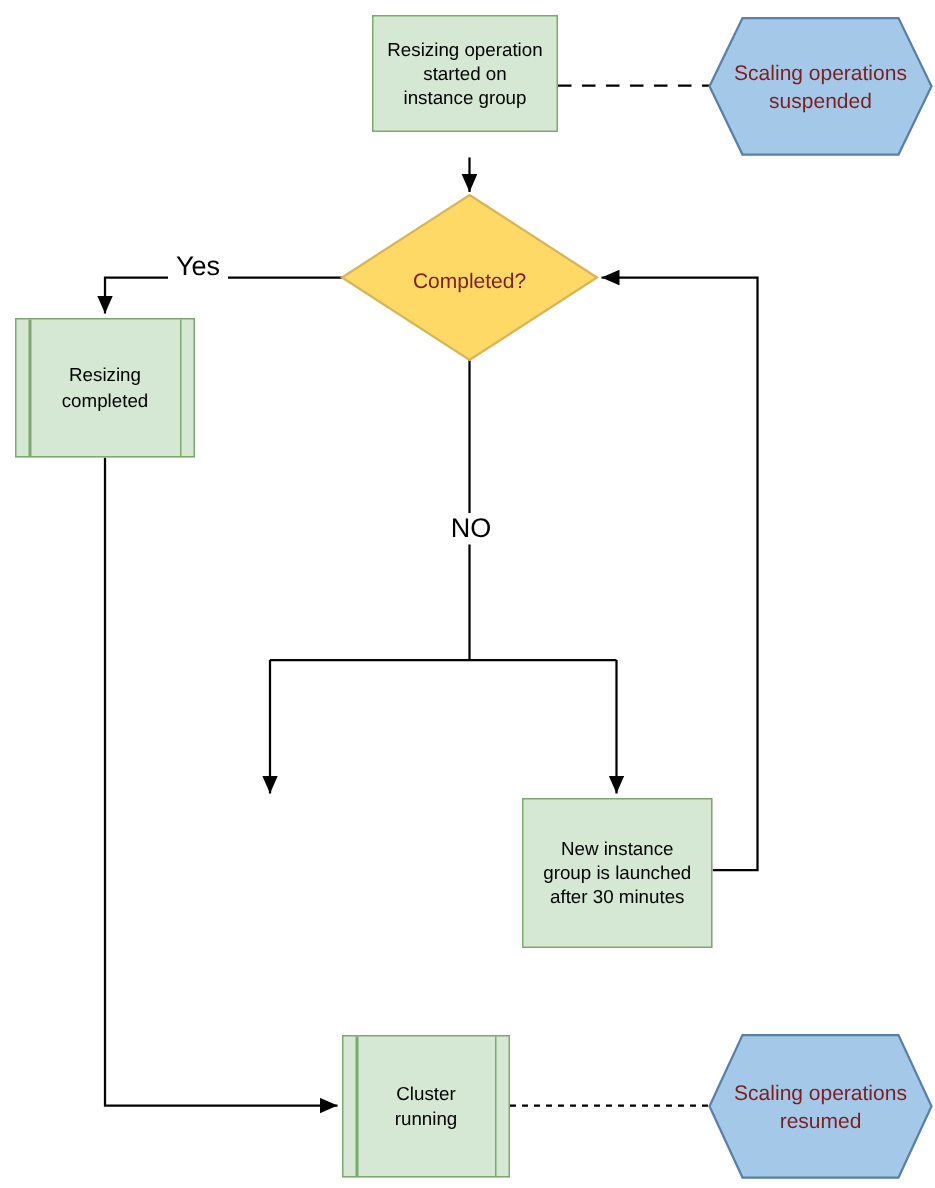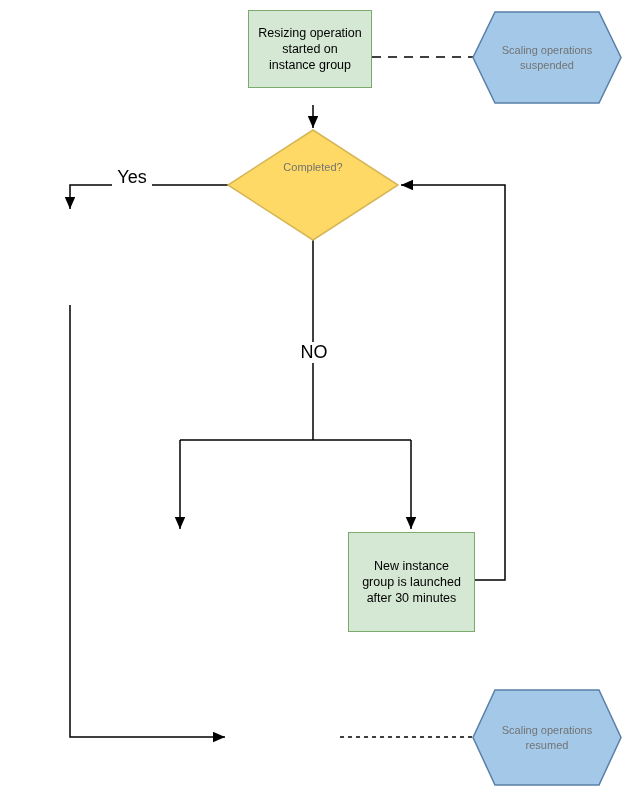--- a/index.html
+++ b/index.html
@@ -28,21 +28,21 @@
   .rect-red{background:var(--red_fill);border:1.5px solid var(--red_border);}
   .predef::before,.predef::after{
     content:"";position:absolute;top:0;bottom:0;width:1.5px;
     background:var(--green_border);
   }
   .predef::before{left:8px;}
   .predef::after{right:8px;}
   .overlay{
     position:absolute;
     display:flex;align-items:center;justify-content:center;
-    text-align:center;font-size:11px;line-height:1.3;color:#737373;
+    text-align:center;font-size:14px;line-height:1.3;color:#7f1d1d;
     pointer-events:none;
   }
   .edge-label{
     position:absolute;
     font-size:18px;color:#000;
     background:#ffffff;
     text-align:center;
     padding:0 2px;
   }
 </style>
@@ -85,35 +85,43 @@
     <span class="lbl">Resizing operation
 started on
 instance group</span>
   </div>
 
   <div class="overlay" style="left:473px;top:12px;width:148px;height:91px;">
     <span class="lbl">Scaling operations
 suspended</span>
   </div>
 
-  <div class="overlay" style="left:228px;top:112px;width:170px;height:110px;">
+  <div class="overlay" style="left:228px;top:132px;width:170px;height:110px;">
     <span class="lbl">Completed?</span>
   </div>
 
   <div class="edge-label" style="left:112px;top:167px;width:36px;">Yes</div>
 
   <div class="edge-label" style="left:294px;top:342px;width:36px;">NO</div>
 
+  <div class="node rect-green predef" style="left:10px;top:212px;width:120px;height:93px;">
+    <span class="lbl">Resizing
+completed</span>
+  </div>
 
 
   <div class="node rect-green" style="left:348px;top:532px;width:127px;height:100px;">
     <span class="lbl">New instance
 group is launched
 after 30 minutes</span>
   </div>
 
+  <div class="node rect-green predef" style="left:228px;top:690px;width:112px;height:95px;">
+    <span class="lbl">Cluster
+running</span>
+  </div>
 
   <div class="overlay" style="left:473px;top:690px;width:148px;height:95px;">
     <span class="lbl">Scaling operations
 resumed</span>
   </div>
 
 </div>
 
 </body></html>

